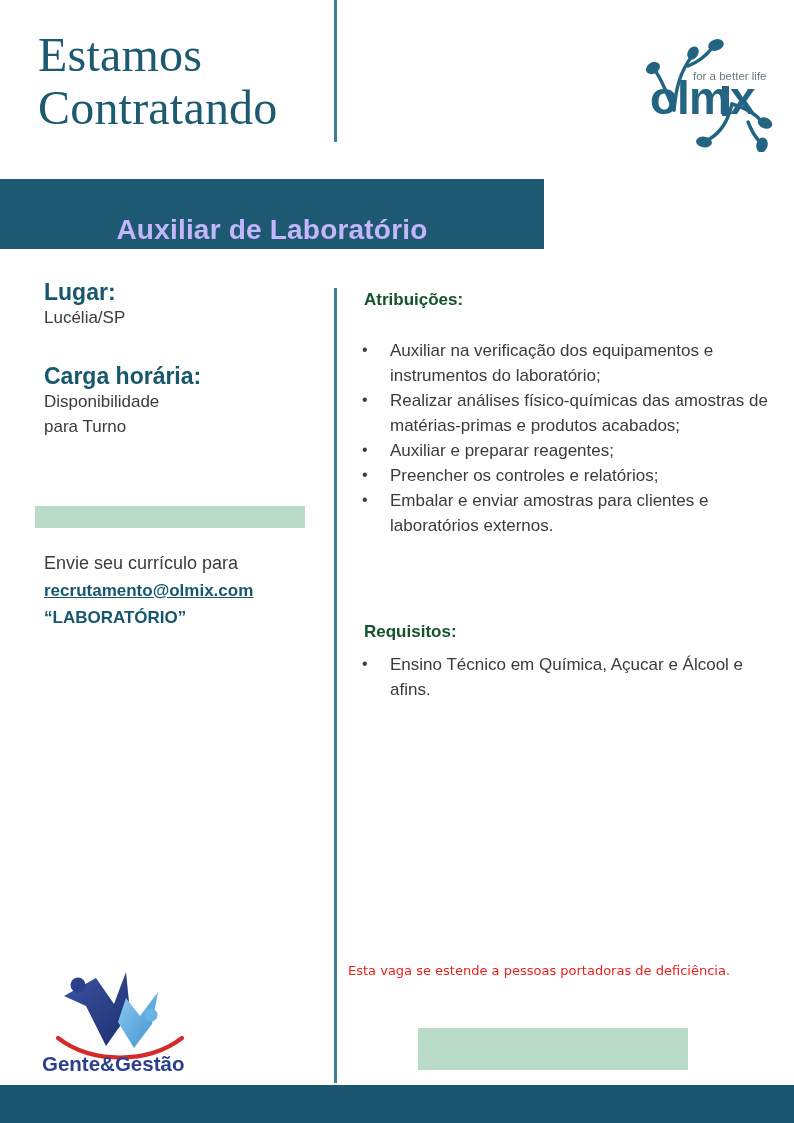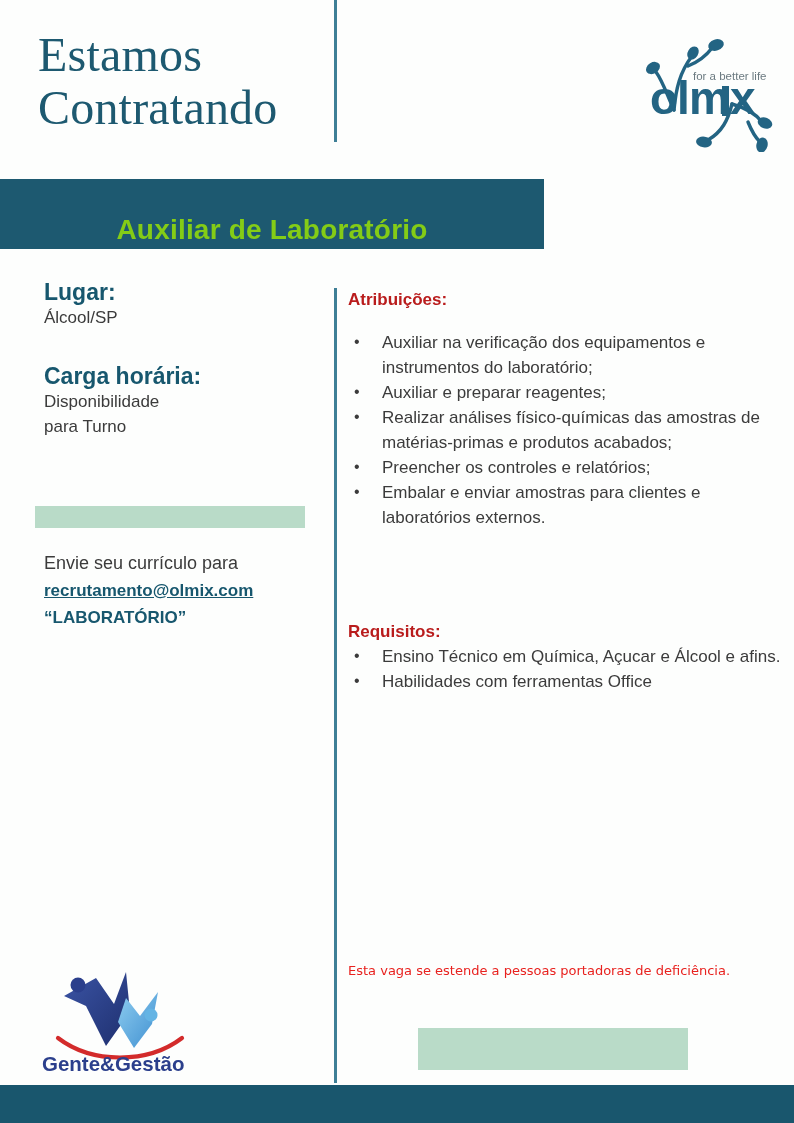--- a/index.html
+++ b/index.html
@@ -61,21 +61,21 @@
     left: 0;
     top: 179px;
     width: 544px;
     height: 70px;
     background: #1d5970;
     display: flex;
     align-items: center;
     justify-content: center;
   }
   .title-banner-text {
-    color: #84cc16;
+    color: #c4b5fd;
     font-size: 28px;
     font-weight: bold;
     letter-spacing: 0.2px;
     margin-top: 32px;
   }
 
   
   .col-divider {
     position: absolute;
     left: 334px;
@@ -152,25 +152,26 @@
   
   .right-col {
     position: absolute;
     left: 348px;
     top: 288px;
     width: 440px;
   }
   .section-head {
     font-size: 17px;
     font-weight: bold;
-    color: #b91c1c;
+    color: #14532d;
     line-height: 24px;
+    margin-left: 16px;
   }
   .bullets {
-    margin: 0;
+    margin: 8px;
     padding: 0;
     list-style: none;
   }
   .bullets li {
     position: relative;
     padding-left: 34px;
     font-size: 17px;
     color: #3b3b3b;
     line-height: 25px;
     margin-bottom: 0px;
@@ -265,21 +266,21 @@
   </div>
 
   <div class="title-banner">
     <div class="title-banner-text">Auxiliar de Laboratório</div>
   </div>
 
   <div class="col-divider"></div>
 
   <div class="left-col">
     <div class="field-label">Lugar:</div>
-    <div class="field-value">Álcool/SP</div>
+    <div class="field-value">Lucélia/SP</div>
     <div class="gap-block"></div>
     <div class="field-label">Carga horária:</div>
     <div class="field-value">Disponibilidade</div>
     <div class="field-value">para Turno</div>
   </div>
 
   <div class="green-bar-left"></div>
 
   <div class="apply-block">
     <div class="apply-line">Envie seu currículo para</div>
@@ -314,32 +315,31 @@
 
       <text x="12" y="119" font-family="Liberation Sans, sans-serif" font-size="20.5" font-weight="bold" fill="#2b3f8c">Gente&amp;Gestão</text>
     </svg>
   </div>
 
   <div class="right-col">
     <div class="section-head">Atribuições:</div>
     <div class="spacer-18"></div>
     <ul class="bullets">
       <li>Auxiliar na verificação dos equipamentos e instrumentos do laboratório;</li>
+      <li>Realizar análises físico-químicas das amostras de matérias-primas e produtos acabados;</li>
       <li>Auxiliar e preparar reagentes;</li>
-      <li>Realizar análises físico-químicas das amostras de matérias-primas e produtos acabados;</li>
       <li>Preencher os controles e relatórios;</li>
       <li>Embalar e enviar amostras para clientes e laboratórios externos.</li>
     </ul>
   </div>
 
   <div class="req-head-wrap">
     <div class="section-head">Requisitos:</div>
     <ul class="bullets">
       <li>Ensino Técnico em Química, Açucar e Álcool e afins.</li>
-      <li>Habilidades com ferramentas Office</li>
     </ul>
   </div>
 
   <div class="pcd-note">Esta vaga se estende a pessoas portadoras de deficiência.</div>
 
   <div class="green-bar-bottom"></div>
 
   <div class="footer-bar"></div>
 
 </div>

